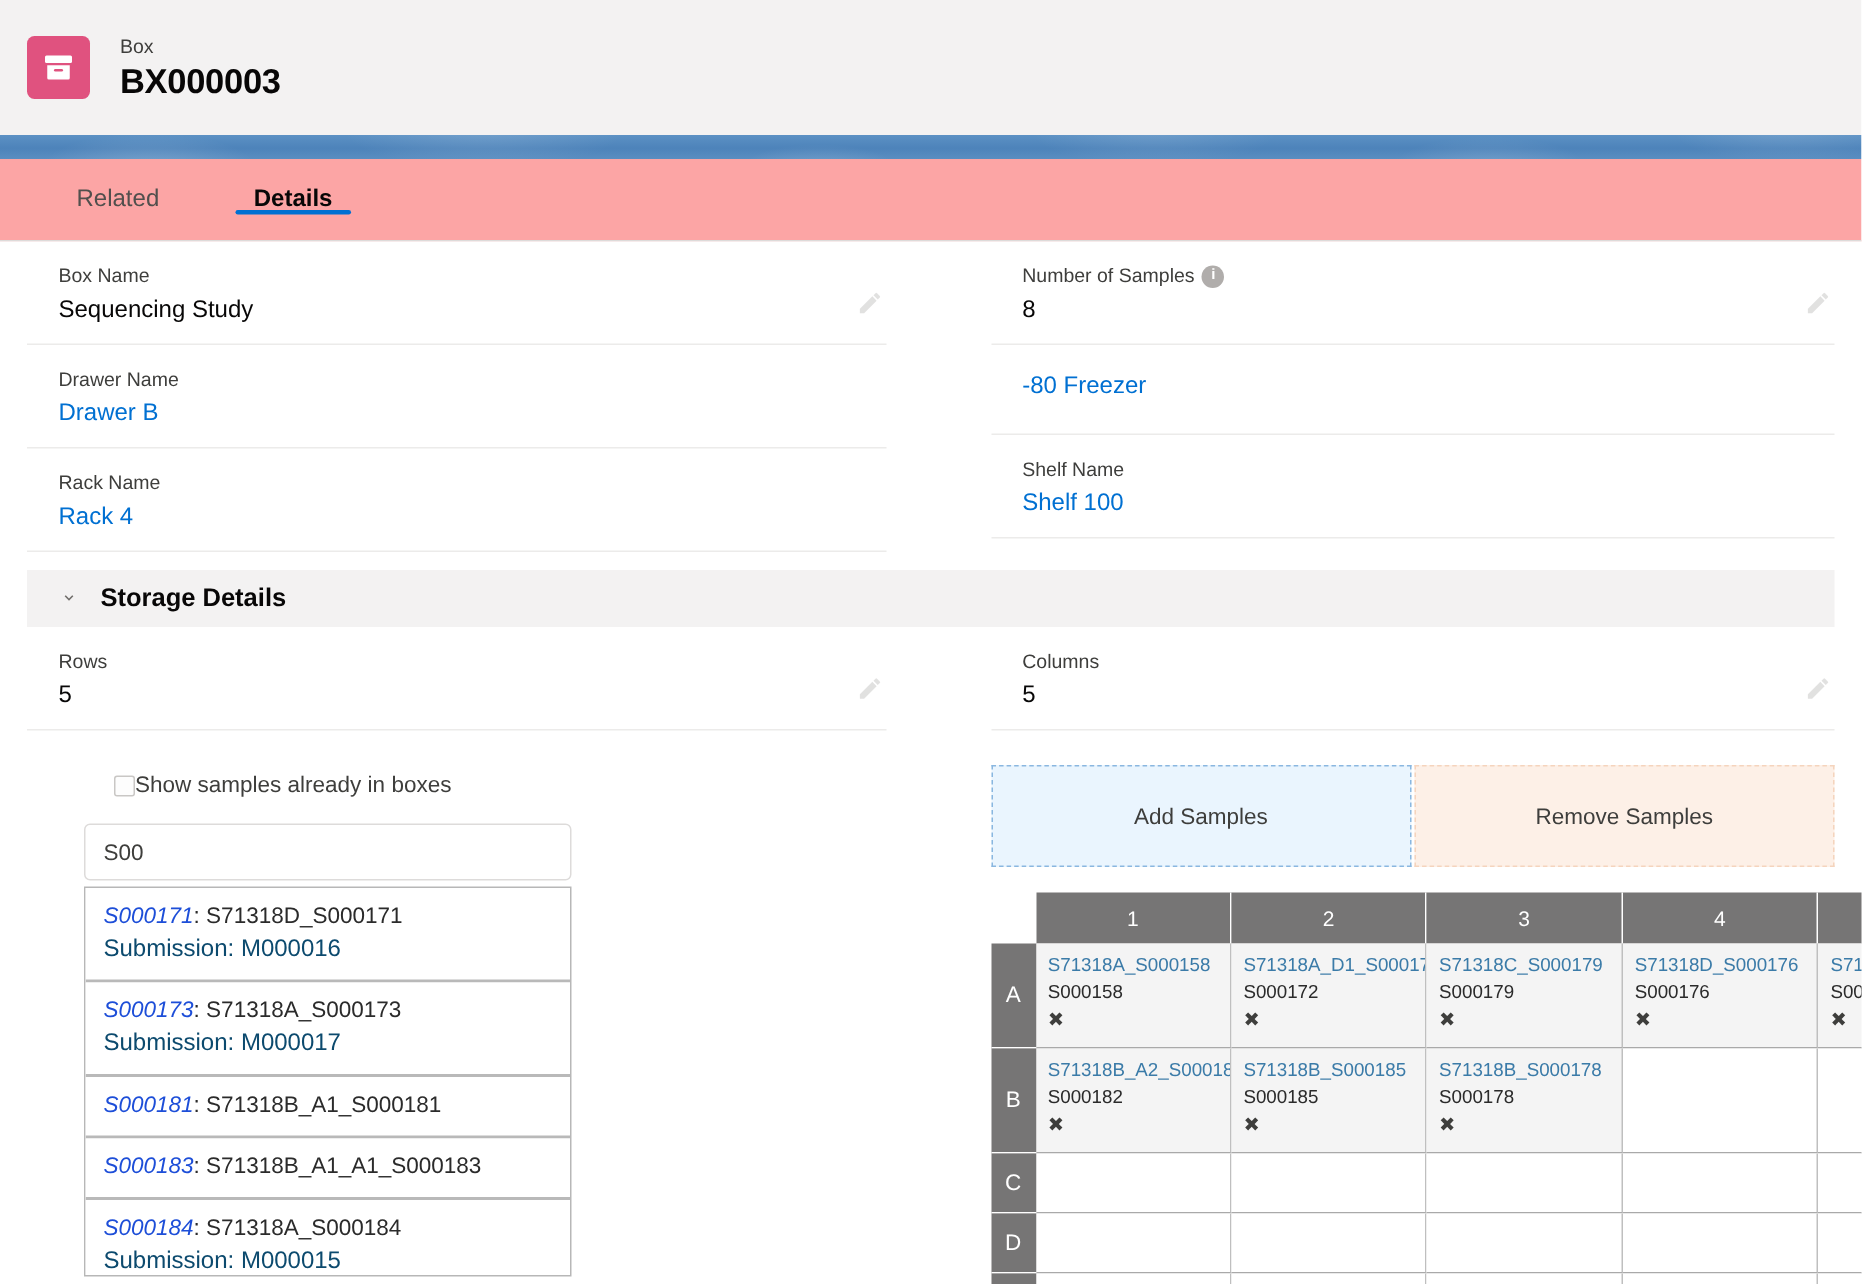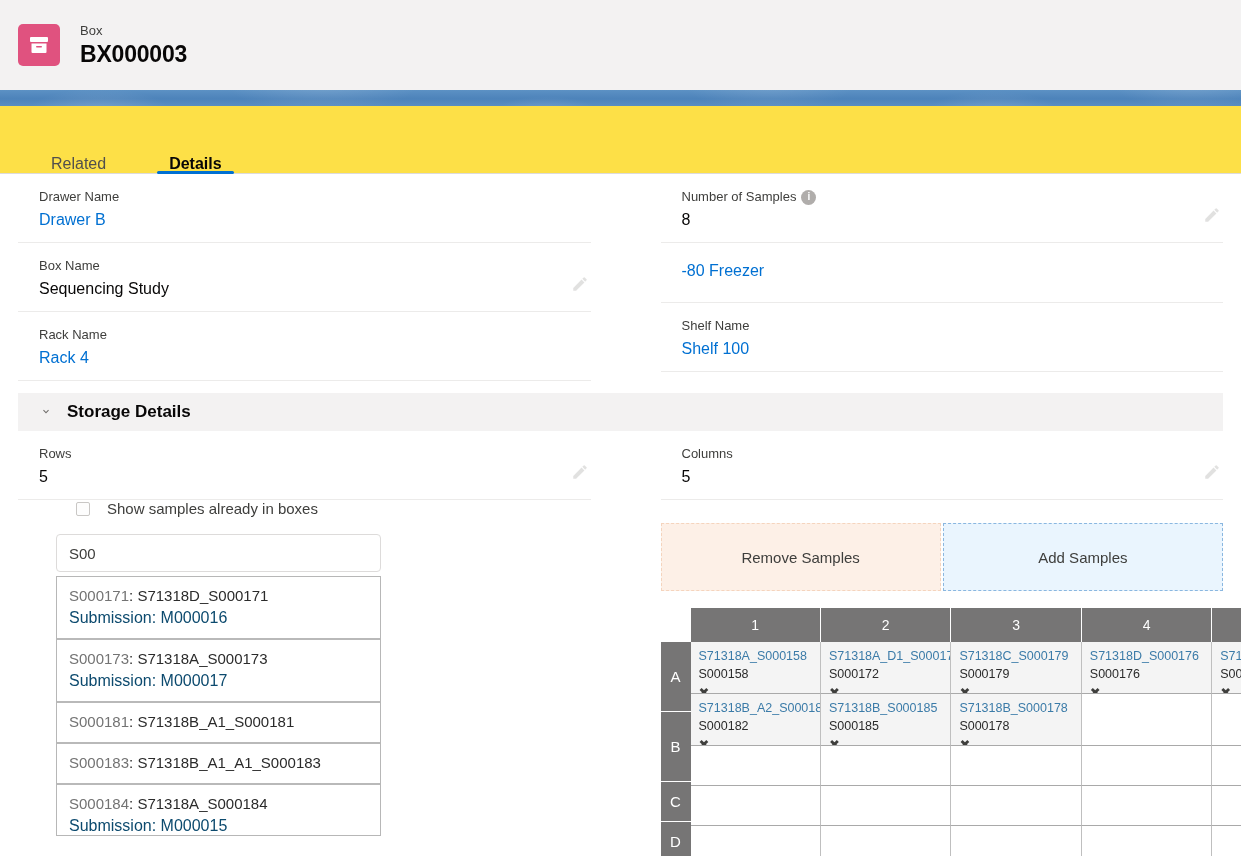--- a/index.html
+++ b/index.html
@@ -55,25 +55,25 @@
       radial-gradient(ellipse 90px 30px at 44% 150%, rgba(255,255,255,0.15), rgba(255,255,255,0) 60%),
       radial-gradient(ellipse 140px 44px at 62% -30%, rgba(255,255,255,0.12), rgba(255,255,255,0) 60%),
       radial-gradient(ellipse 110px 36px at 80% 140%, rgba(255,255,255,0.14), rgba(255,255,255,0) 60%),
       radial-gradient(ellipse 130px 40px at 96% -30%, rgba(255,255,255,0.13), rgba(255,255,255,0) 60%),
       linear-gradient(180deg, #5c91c4 0%, #4d83ba 55%, #5a8ec1 100%);
   }
 
   
   .tabs {
     display: flex;
-    align-items: flex-end;
-    height: 68px;
+    align-items: center;
+    height: 55px;
     padding-left: 39px;
     border-bottom: 1px solid #dddbda;
-    background: #fde047;
+    background: #fca5a5;
   }
   .tab {
     display: flex; align-items: center;
     font-size: 16px;
     color: #514f4d;
     padding: 0 12px;
     margin-right: 39px;
     cursor: pointer;
     position: relative;
   }
@@ -165,21 +165,21 @@
     display: flex;
     padding: 0 18px;
   }
   .lower-left  { width: 50%; padding-right: 30px; }
   .lower-right { width: 50%; padding-left: 40px; }
 
   
   .checkbox-row {
     display: flex;
     align-items: center;
-    gap: 17px;
+    margin-top: 28px;
     padding-left: 58px;
   }
   .cbox {
     width: 14px; height: 14px;
     border: 1px solid #c9c7c5;
     background: #fdfdfd;
     border-radius: 2px;
     cursor: pointer;
     flex: 0 0 auto;
   }
@@ -216,21 +216,21 @@
     cursor: pointer;
     background: #fff;
   }
   .result-item:last-child { border-bottom: none; }
   .result-main {
     font-size: 15px;
     color: #2b2b2b;
     line-height: 22px;
     white-space: nowrap;
   }
-  .result-id { color: #737373; }
+  .result-id { color: #1d4ed8; font-style: italic; }
   .result-sub {
     font-size: 16px;
     color: #0c4a6e;
     line-height: 22px;
   }
 
   
   .action-row {
     display: flex;
     gap: 2px;
@@ -310,21 +310,21 @@
     color: #2b2b2b;
     line-height: 18px;
   }
   .cell-x {
     font-size: 13px;
     color: #3e3e3c;
     line-height: 18px;
     margin-top: 1px;
     cursor: pointer;
   }
-  .grid-row.r-tall .cell, .grid-row.r-tall .row-head { height: 52px; }
+  .grid-row.r-tall .cell, .grid-row.r-tall .row-head { height: 70px; }
   .grid-row.r-short .cell, .grid-row.r-short .row-head { height: 40px; }
 </style>
 </head>
 <body>
 
 <div class="page-header">
   <div class="obj-icon">
     <svg width="24" height="24" viewBox="0 0 24 24" aria-hidden="true">
       <rect x="3" y="4" width="18" height="5" rx="1" fill="#ffffff"></rect>
       <path d="M4.5 10.5h15V19a1 1 0 0 1-1 1h-13a1 1 0 0 1-1-1v-8.5z" fill="#ffffff"></path>
@@ -345,30 +345,30 @@
   </div>
   <div class="tab active">
     <span>Details</span>
   </div>
 </div>
 
 <div class="detail-grid">
   <div class="detail-col left">
 
     <div class="field">
-      <div class="field-label">Drawer Name</div>
-      <div class="field-value link">Drawer B</div>
-    </div>
-
-    <div class="field">
       <div class="field-label">Box Name</div>
       <div class="field-value">Sequencing Study</div>
       <svg class="pencil" viewBox="0 0 24 24">
           <path fill="#706e6b" d="M3 17.2V21h3.8L17.9 9.9l-3.8-3.8L3 17.2zM20.7 7.1a1 1 0 0 0 0-1.4l-2.4-2.4a1 1 0 0 0-1.4 0l-1.8 1.8 3.8 3.8 1.8-1.8z"></path>
         </svg>
+    </div>
+
+    <div class="field">
+      <div class="field-label">Drawer Name</div>
+      <div class="field-value link">Drawer B</div>
     </div>
 
     <div class="field">
       <div class="field-label">Rack Name</div>
       <div class="field-value link">Rack 4</div>
     </div>
 
   </div>
 
   <div class="detail-col right">
@@ -454,25 +454,25 @@
       <div class="result-item">
         <div class="result-main"><span class="result-id">S000184</span><span>: </span><span>S71318A_S000184</span></div>
         <div class="result-sub">Submission: M000015</div>
       </div>
     </div>
   </div>
 
   <div class="lower-right">
 
     <div class="action-row">
+      <div class="act-btn act-add">
+        <span>Add Samples</span>
+      </div>
       <div class="act-btn act-remove">
         <span>Remove Samples</span>
-      </div>
-      <div class="act-btn act-add">
-        <span>Add Samples</span>
       </div>
     </div>
 
     <div class="box-grid">
       <div class="row-header-col">
         <div class="corner-cell"></div>
         <div class="row-head" style="height:70px">A</div>
         <div class="row-head" style="height:70px">B</div>
         <div class="row-head" style="height:40px">C</div>
         <div class="row-head" style="height:40px">D</div>

